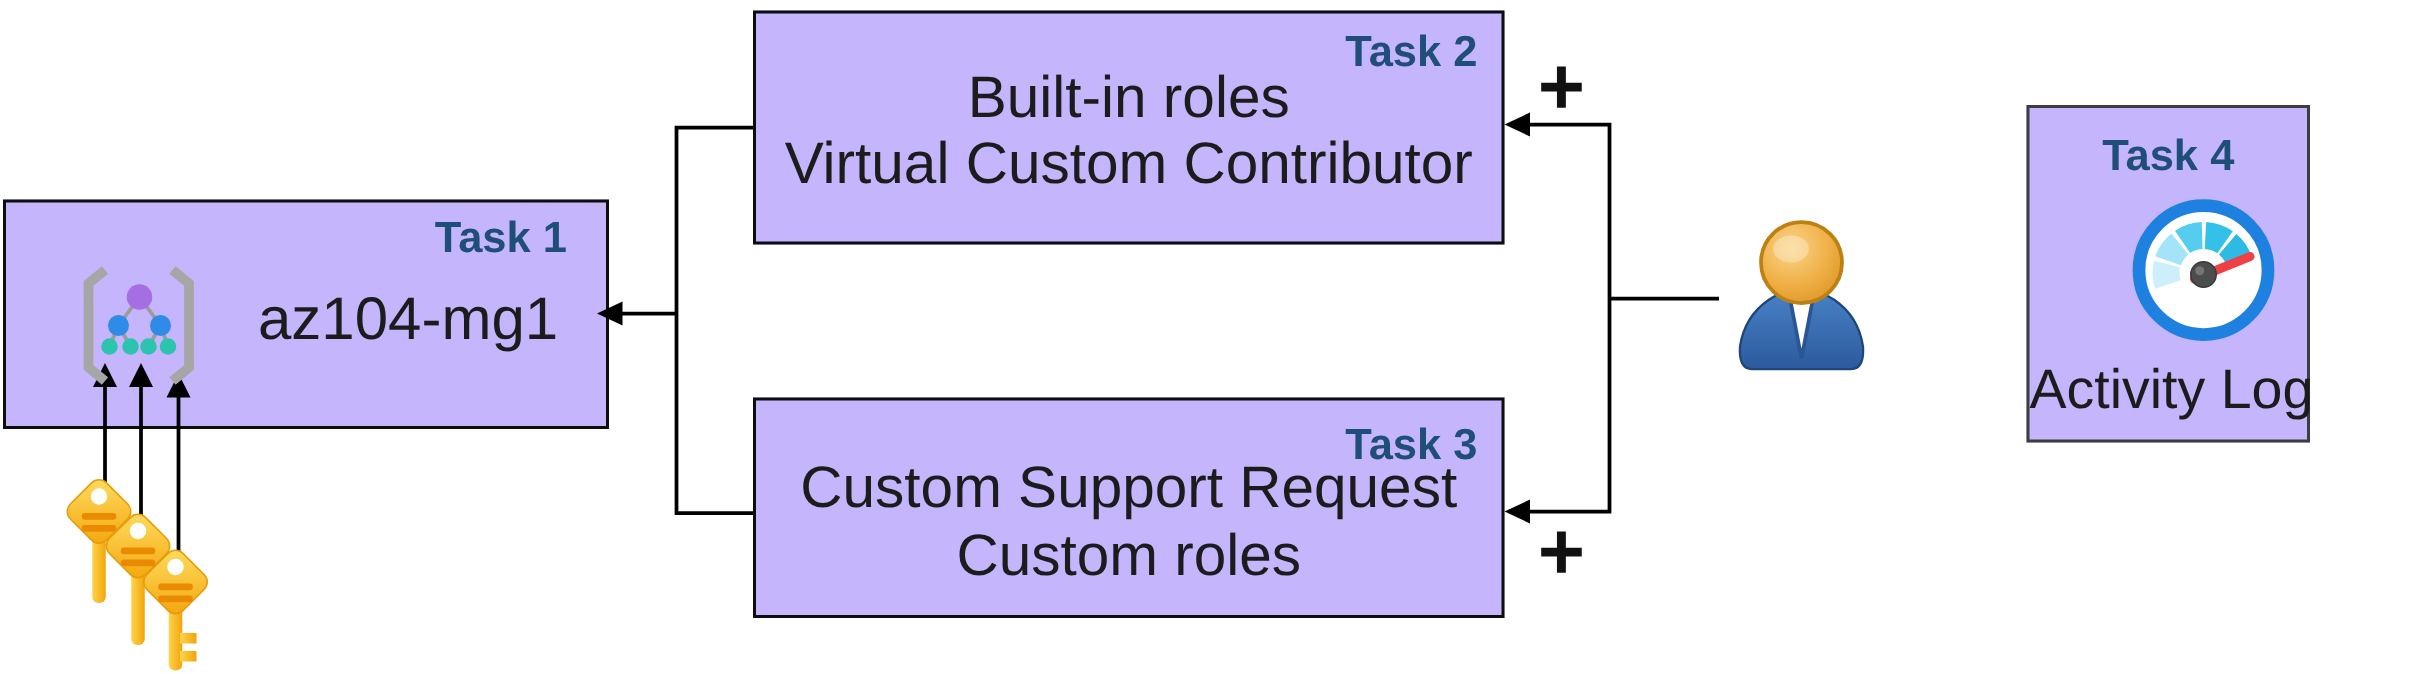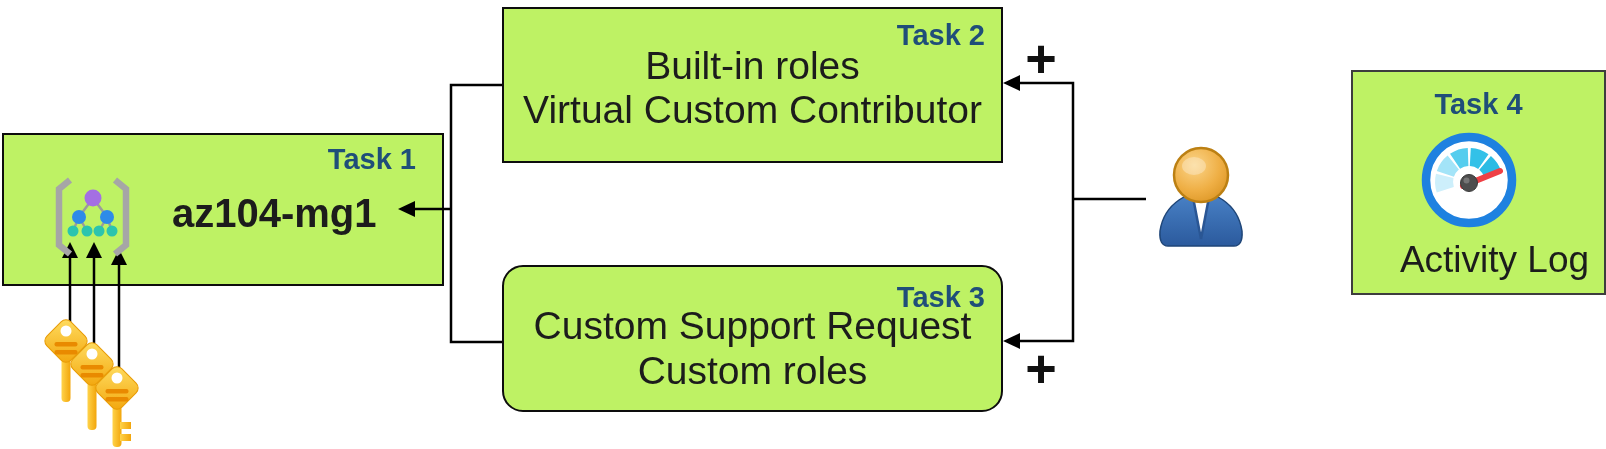--- a/index.html
+++ b/index.html
@@ -1,36 +1,35 @@
 <!DOCTYPE html>
 <html><head>
 <meta charset="utf-8">
 <style>
   html,body { margin:0; padding:0; background:#ffffff; }
   .canvas {
     position:relative; width:1606px; height:449px; background:#ffffff;
     font-family:"Liberation Sans", sans-serif; overflow:hidden;
   }
   .box {
-    position:absolute; background:#bef264; border:2.5px solid #0d0d0d;
+    position:absolute; background:#c4b5fd; border:2.5px solid #0d0d0d;
     box-sizing:border-box;
   }
   .box-thin { border:2px solid #3d3d3d; }
   .task-label {
     position:absolute; color:#1F4E79; font-weight:bold; font-size:29px;
     line-height:32px; white-space:nowrap;
   }
   .box-lines {
     position:absolute; left:0; width:100%; text-align:center;
     color:#1c1c1c; font-size:39px; line-height:44px; white-space:nowrap;
   }
   .title-text {
     position:absolute; color:#1c1c1c; font-size:40px; line-height:46px;
     white-space:nowrap;
-    font-weight:bold;
   }
   .caption-text {
     position:absolute; left:0; width:100%; text-align:center;
     color:#1c1c1c; font-size:37px; line-height:44px; white-space:nowrap;
   }
   .plus-sign {
     position:absolute; color:#111111; font-weight:bold; font-size:54px;
     line-height:54px; transform:translate(-50%,-50%);
   }
   .help-text {
@@ -38,44 +37,44 @@
     text-align:center; color:#141414; font-size:34px; line-height:44px;
   }
   svg { position:absolute; display:block; }
   .overlay { left:0; top:0; }
 </style>
 </head>
 <body>
 
 <div class="canvas">
 
-  <div class="box" style="left:2px; top:133px; width:442px; height:153px;">
+  <div class="box" style="left:2px; top:133px; width:404px; height:153px;">
     <span class="task-label" style="right:26px; top:8px;">Task 1</span>
     <span class="title-text" style="left:168px; top:55px;">az104-mg1</span>
   </div>
 
   <div class="box" style="left:502px; top:7px; width:501px; height:156px;">
     <span class="task-label" style="right:16px; top:10px;">Task 2</span>
     <div class="box-lines" style="top:35px;">
       <div>Built-in roles</div>
       <div>Virtual Custom Contributor</div>
     </div>
   </div>
 
-  <div class="box" style="left:502px; top:265px; width:501px; height:147px;border-radius:21px;">
+  <div class="box" style="left:502px; top:265px; width:501px; height:147px;">
     <span class="task-label" style="right:16px; top:14px;">Task 3</span>
     <div class="box-lines" style="top:36px; line-height:45px;">
       <div>Custom Support Request</div>
       <div>Custom roles</div>
     </div>
   </div>
 
-  <div class="box box-thin" style="left:1351px; top:70px; width:255px; height:225px;">
+  <div class="box box-thin" style="left:1351px; top:70px; width:189px; height:225px;">
     <span class="task-label" style="left:0; right:0; top:16px; text-align:center;">Task 4</span>
-    <div class="caption-text" style="top:166px;margin-left:16px;">Activity Log</div>
+    <div class="caption-text" style="top:166px;">Activity Log</div>
   </div>
 
   <div class="plus-sign" style="left:1041px; top:58px;">+</div>
   <div class="plus-sign" style="left:1041px; top:368px;">+</div>
 
 
   <svg class="overlay" width="1606" height="449" viewBox="0 0 1606 449">
     <defs>
       <linearGradient id="gGold" x1="0" y1="0" x2="1" y2="1">
         <stop offset="0" stop-color="#FFDE63"></stop>

